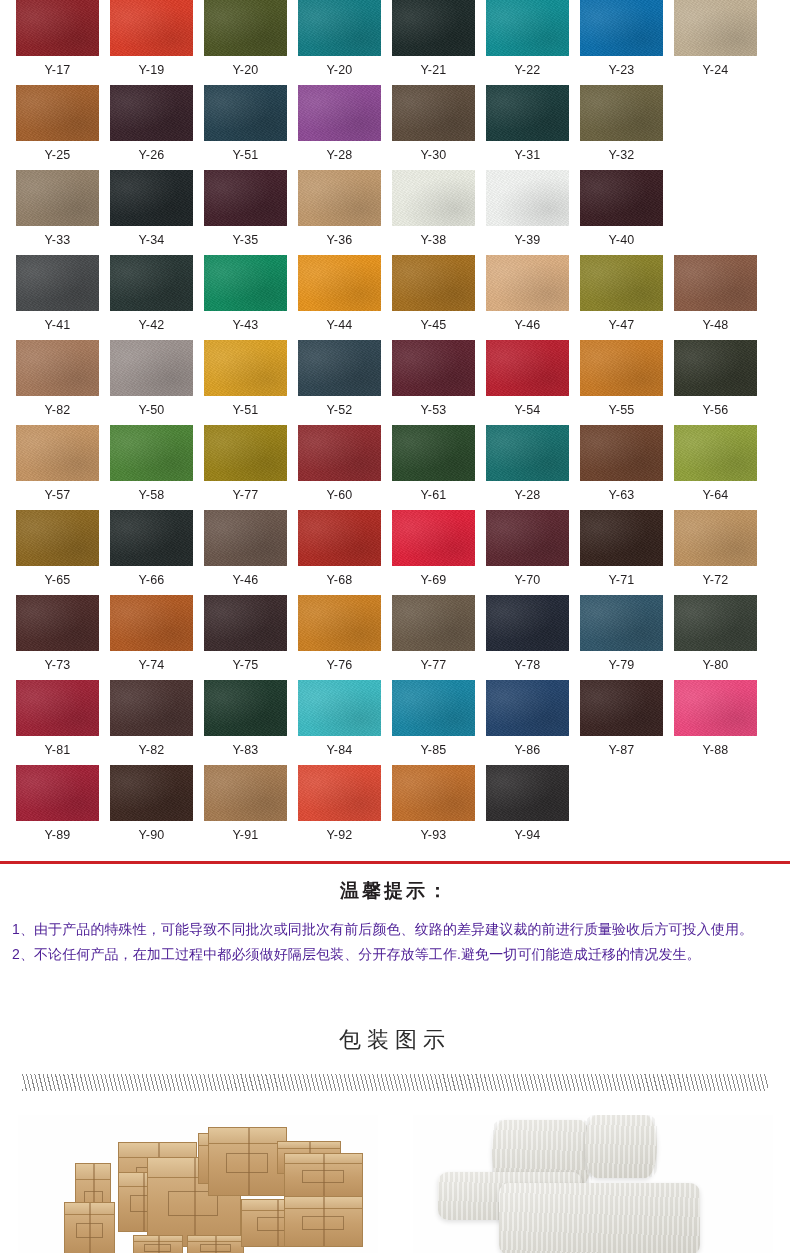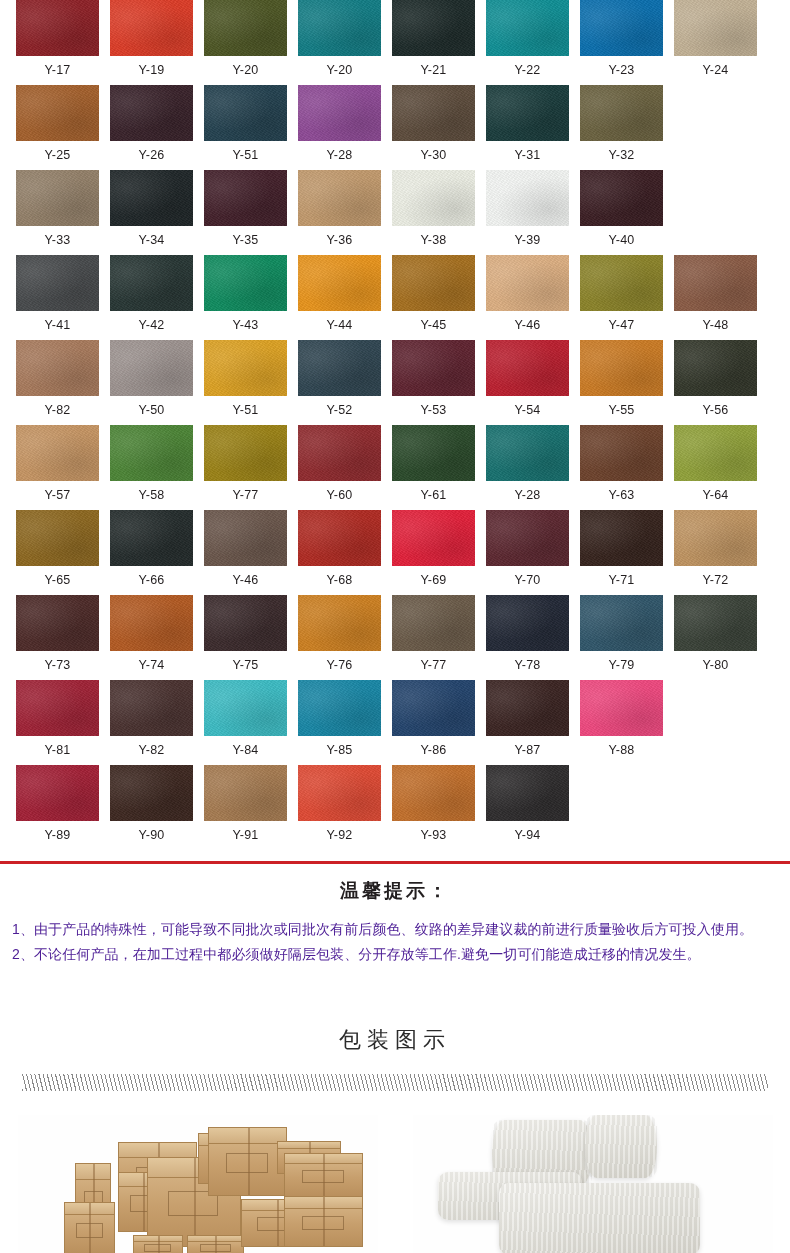--- a/index.html
+++ b/index.html
@@ -429,20 +429,24 @@
       <div class="swatch-row">
         <div class="swatch-cell">
           <div class="swatch-chip" style="background: rgb(160, 34, 54);"></div>
           <div class="swatch-label">Y-81</div>
         </div>
         <div class="swatch-cell">
           <div class="swatch-chip" style="background: rgb(74, 50, 48);"></div>
           <div class="swatch-label">Y-82</div>
         </div>
         <div class="swatch-cell">
+          <div class="swatch-chip" style="background: rgb(30, 58, 44);"></div>
+          <div class="swatch-label">Y-83</div>
+        </div>
+        <div class="swatch-cell">
           <div class="swatch-chip" style="background: rgb(60, 188, 196);"></div>
           <div class="swatch-label">Y-84</div>
         </div>
         <div class="swatch-cell">
           <div class="swatch-chip" style="background: rgb(24, 135, 166);"></div>
           <div class="swatch-label">Y-85</div>
         </div>
         <div class="swatch-cell">
           <div class="swatch-chip" style="background: rgb(35, 68, 109);"></div>
           <div class="swatch-label">Y-86</div>

